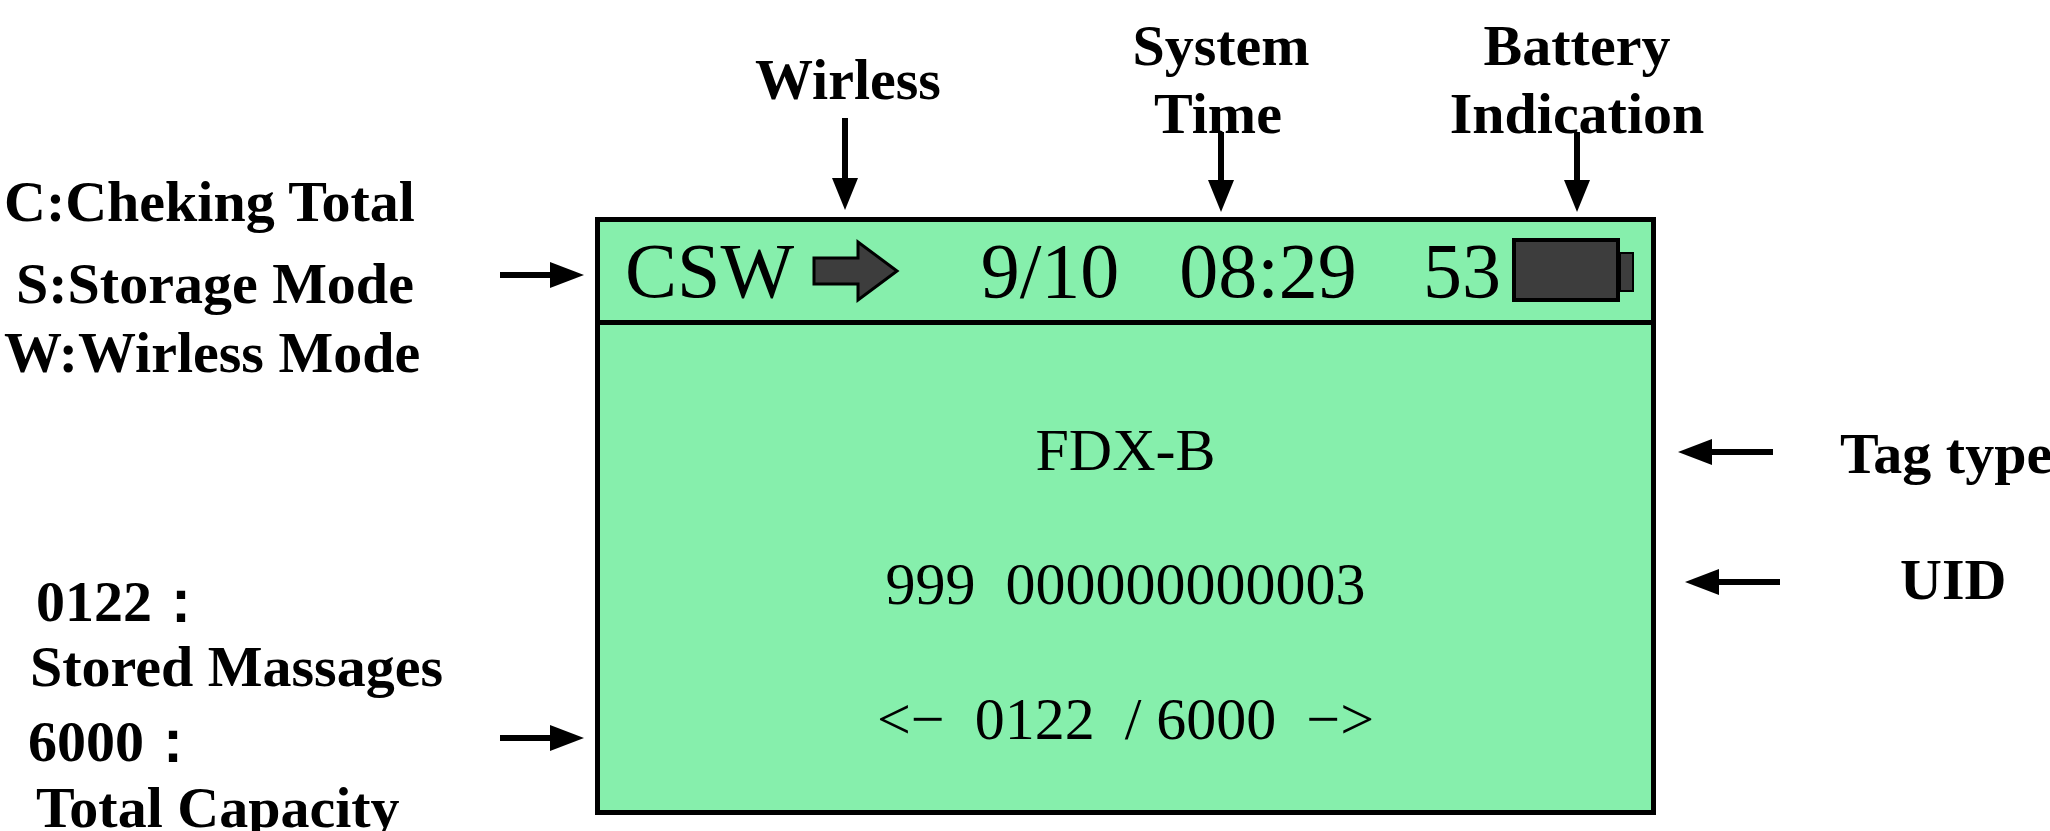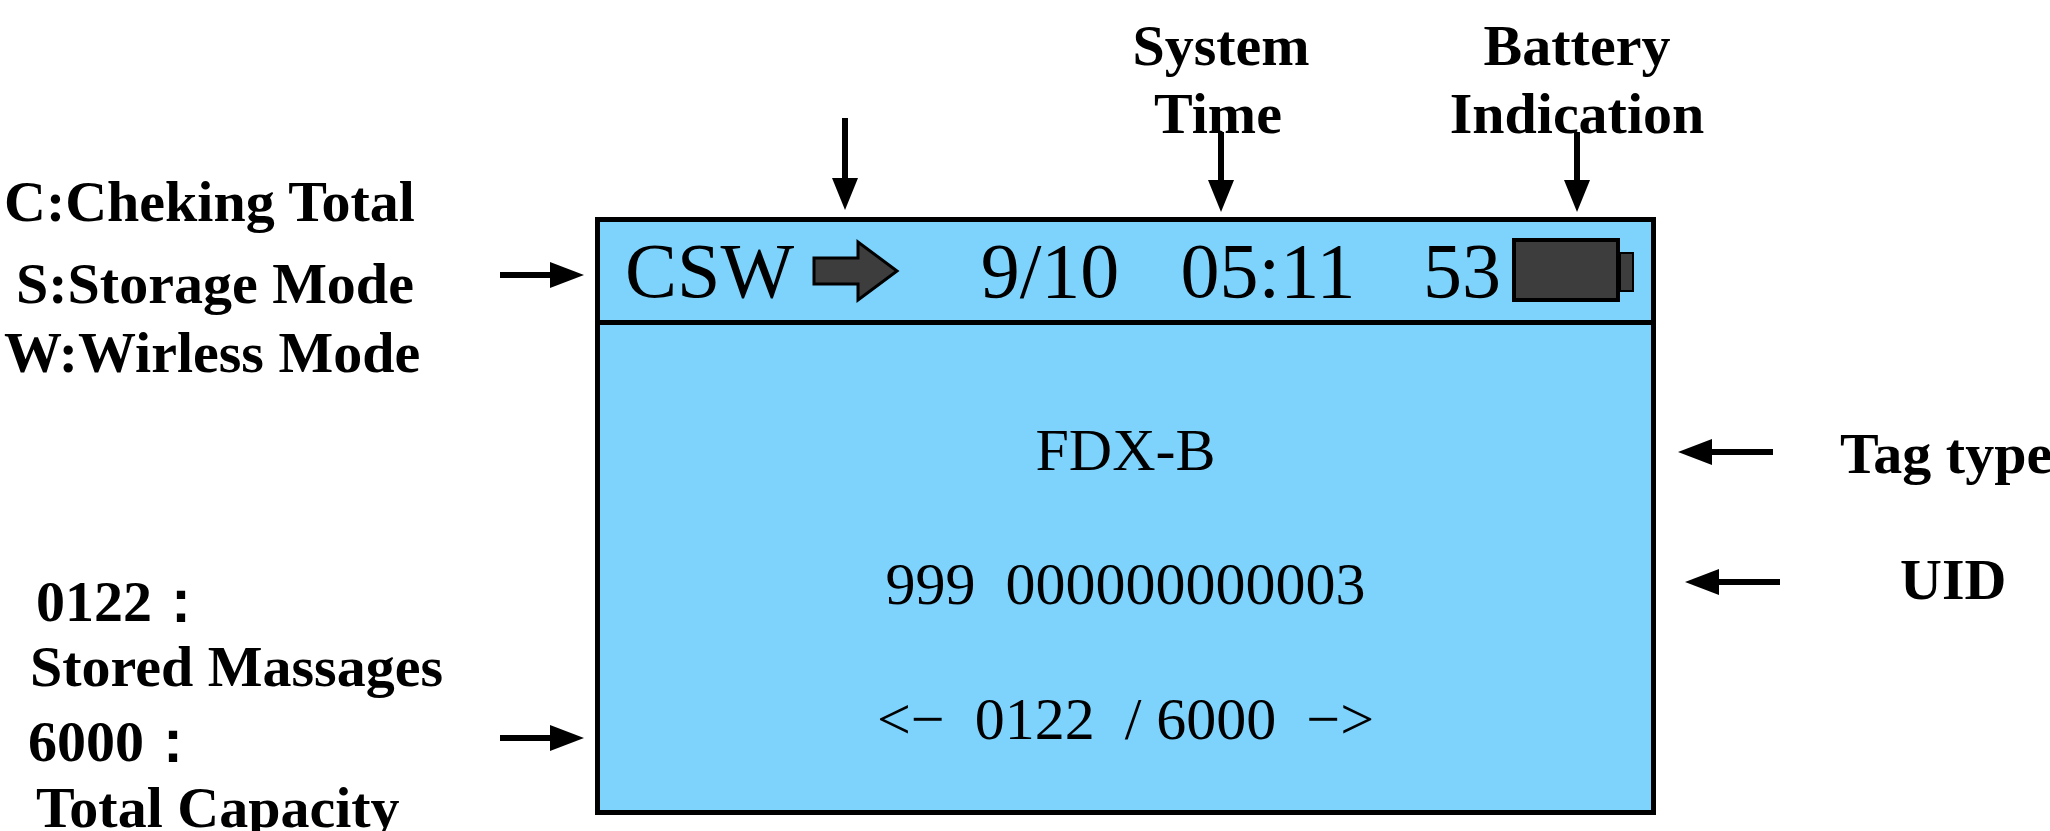--- a/index.html
+++ b/index.html
@@ -5,35 +5,36 @@
   html,body{margin:0;padding:0;background:#fff;}
   .canvas{
     position:relative;width:2050px;height:831px;background:#ffffff;
     font-family:"Liberation Serif", serif;color:#000;overflow:hidden;
   }
   
   .cl{position:absolute;font-weight:700;font-size:58px;line-height:1;white-space:nowrap;color:#000;}
   .cl.cx{transform:translate(-50%,-50%);}
   .cl.ly{transform:translateY(-50%);}
   
-  .device{position:absolute;left:595px;top:217px;width:1051px;height:588px;border:5px solid #000;background:#7dd3fc;}
+  .device{position:absolute;left:595px;top:217px;width:1051px;height:588px;border:5px solid #000;background:#86efac;}
   .status-bar{position:absolute;left:0;top:0;width:100%;height:98px;border-bottom:5px solid #000;}
   .sb-item{position:absolute;top:50%;transform:translateY(-50%);font-size:78px;line-height:1;white-space:pre;}
   .sb-item.sb-c{transform:translate(-50%,-50%);}
   .icon-abs{position:absolute;top:50%;transform:translateY(-50%);line-height:0;}
   
   .st{position:absolute;left:50%;transform:translate(-50%,-50%);font-size:60px;line-height:1;white-space:pre;}
   
   .arr{position:absolute;line-height:0;}
 </style>
 </head>
 <body>
 
 <div class="canvas">
 
+  <div class="cl cx" style="left:848px;top:80px;">Wirless</div>
   <div class="cl cx" style="left:1221px;top:46px;text-align:right;">System</div>
   <div class="cl cx" style="left:1218px;top:114px;">Time</div>
   <div class="cl cx" style="left:1577px;top:46px;">Battery</div>
   <div class="cl cx" style="left:1577px;top:114px;">Indication</div>
 
   <div class="arr" style="left:825px;top:118px;">
     <svg width="40" height="92" viewBox="0 0 40 92">
       <line x1="20" y1="0" x2="20" y2="64" stroke="#000" stroke-width="6"></line>
       <polygon points="20,92 7,60 33,60" fill="#000"></polygon>
     </svg>
@@ -90,21 +91,21 @@
   <div class="device">
 
     <div class="status-bar">
       <div class="sb-item" style="left:25px;">CSW</div>
       <div class="icon-abs" style="left:212px;">
         <svg width="88" height="64" viewBox="0 0 88 64">
           <polygon points="2,19 46,19 46,3 85,32 46,61 46,45 2,45" stroke="#000" stroke-width="3" fill="#3d3d3d"></polygon>
         </svg>
       </div>
       <div class="sb-item sb-c" style="left:450px;">9/10</div>
-      <div class="sb-item sb-c" style="left:668px;">05:11</div>
+      <div class="sb-item sb-c" style="left:668px;">08:29</div>
       <div class="sb-item sb-c" style="left:849px;margin-left:13px;">53</div>
       <div class="icon-abs" style="left:912px;">
         <svg width="124" height="66" viewBox="0 0 124 66">
           <rect x="2" y="2" width="104" height="60" stroke="#000" stroke-width="4" fill="#3d3d3d"></rect>
           <rect x="108" y="15" width="13" height="38" stroke="#000" stroke-width="2" fill="#3d3d3d"></rect>
         </svg>
       </div>
     </div>
 
     <div class="st" style="top:228px;">FDX-B</div>

